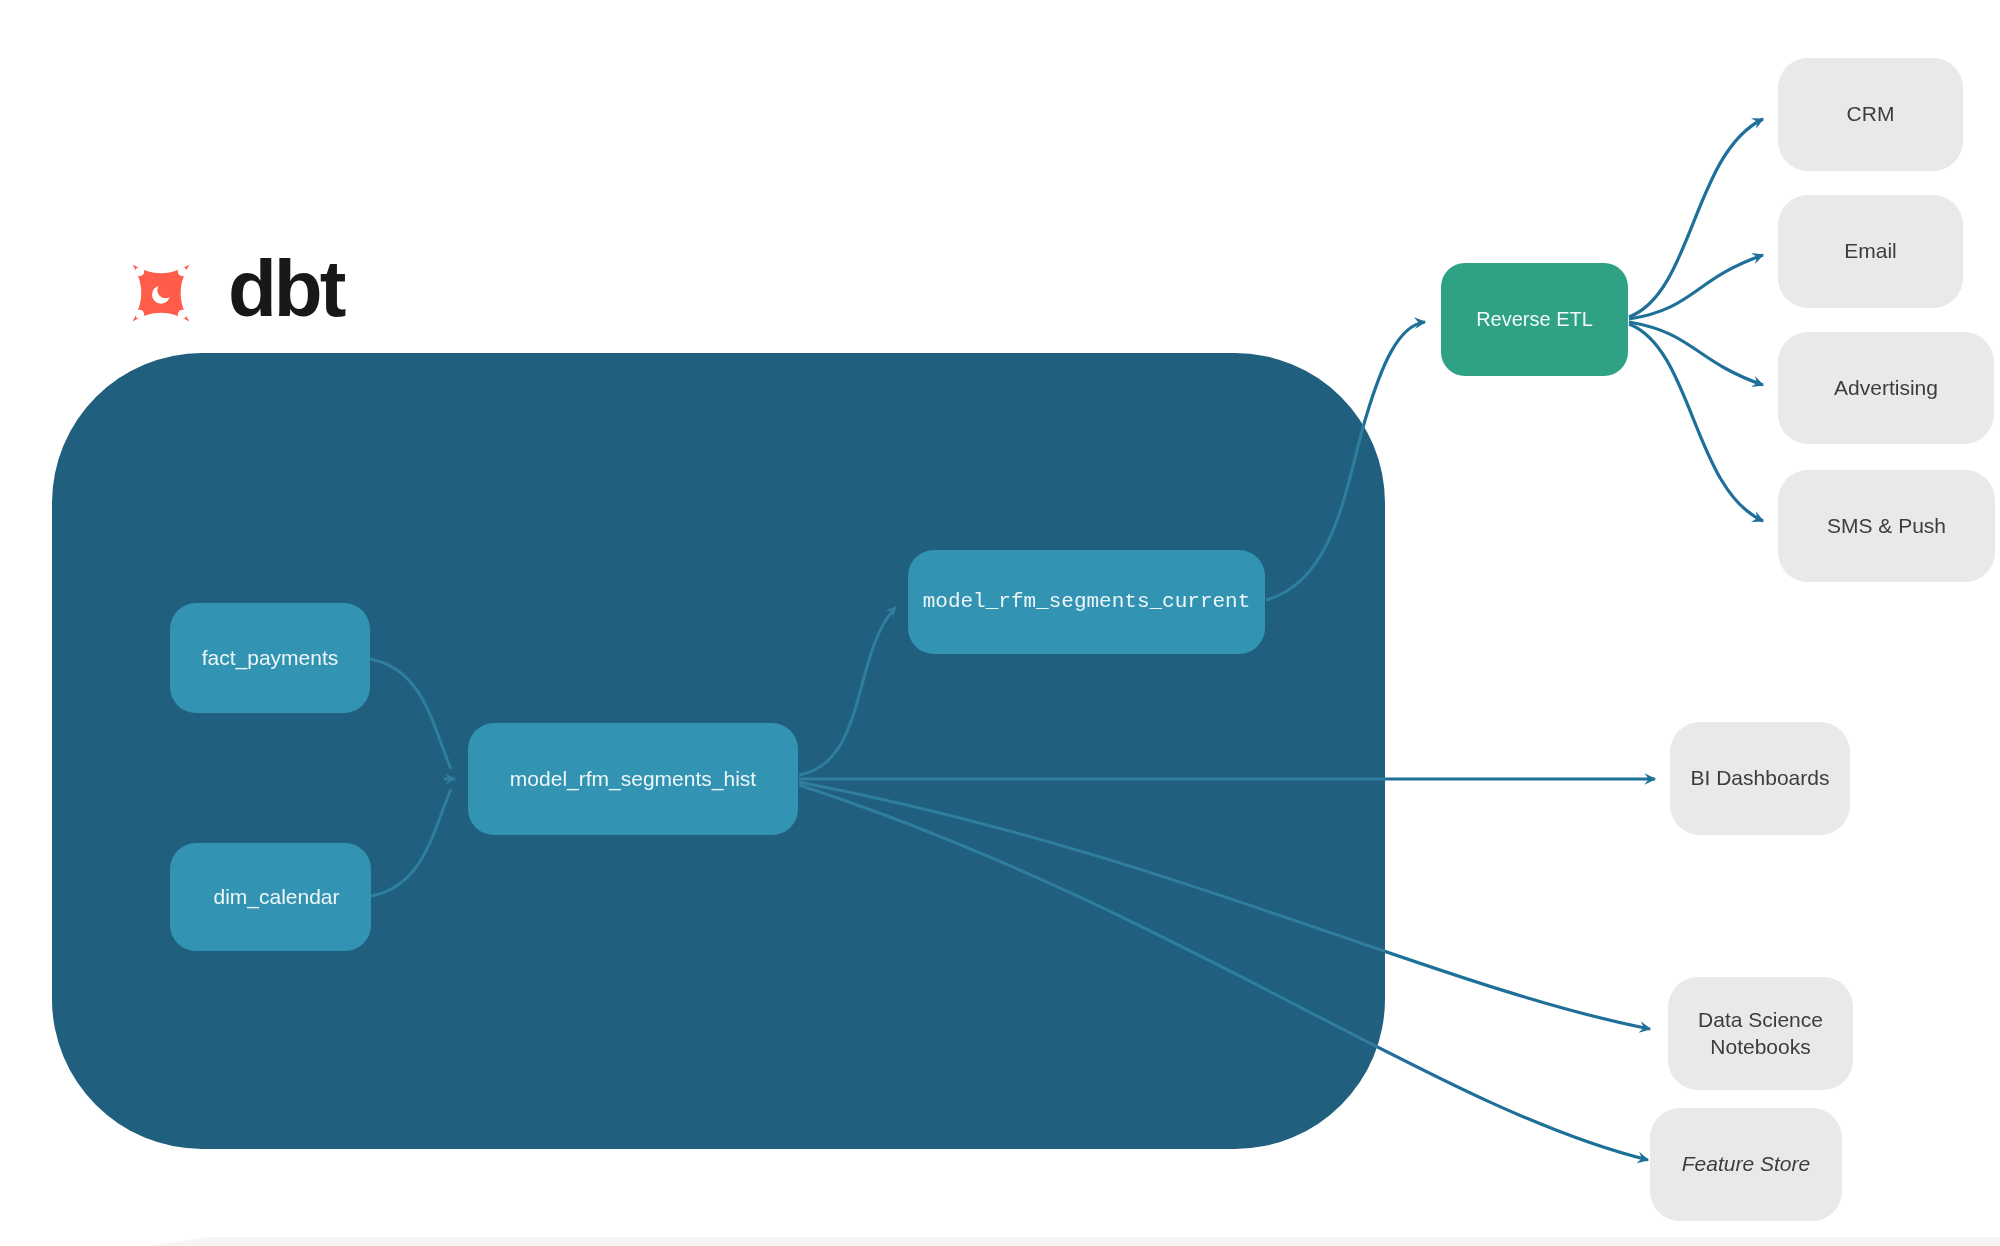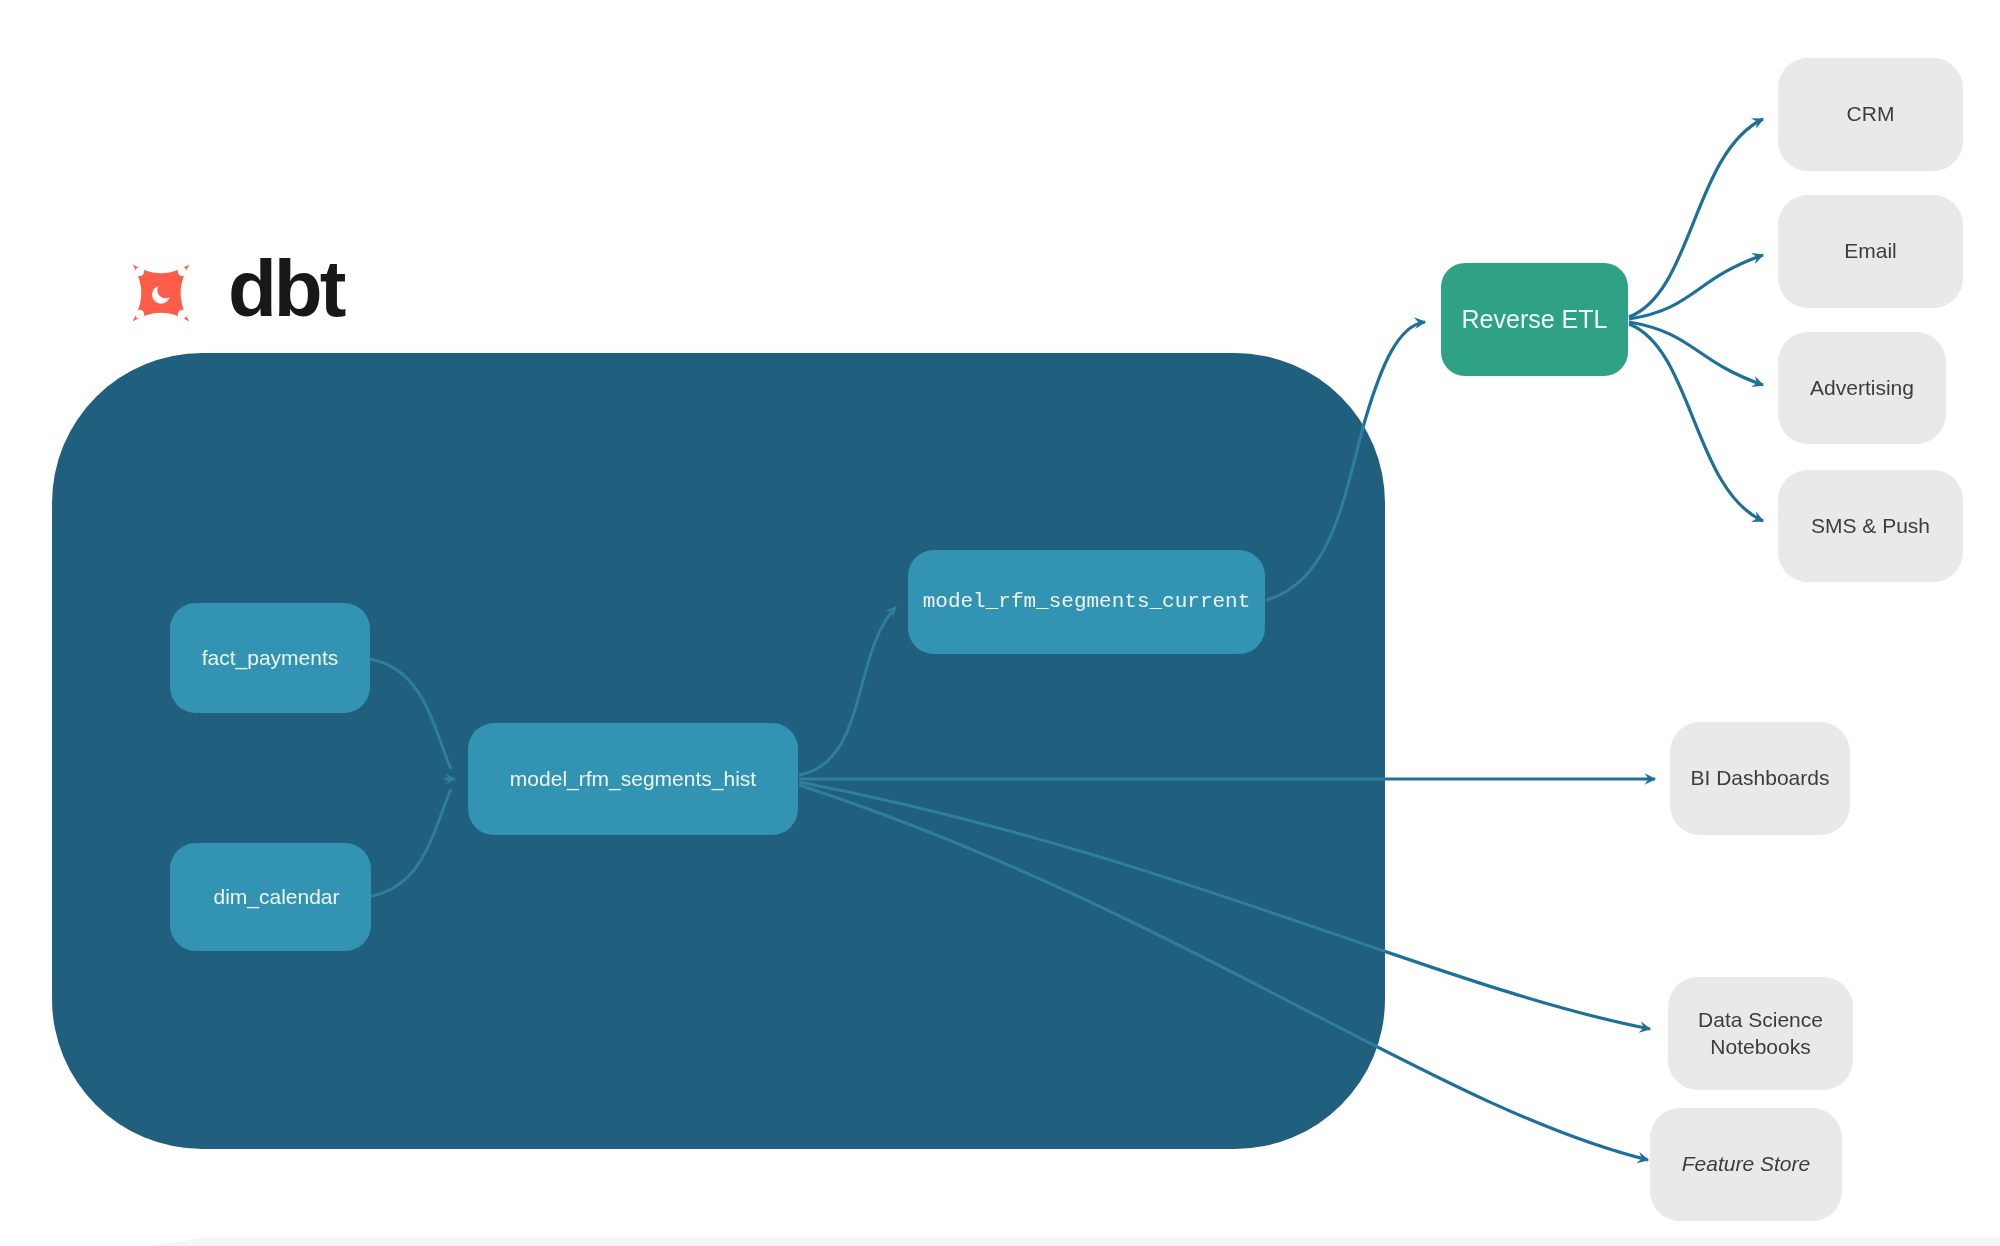--- a/index.html
+++ b/index.html
@@ -10,21 +10,21 @@
   .warehouse{position:absolute;left:52px;top:353px;width:1333px;height:796px;
     background:#205f7e;border-radius:150px;z-index:1;}
 
   
   #edges{position:absolute;left:0;top:0;z-index:2;pointer-events:none;}
 
   
   .node{position:absolute;display:flex;align-items:center;justify-content:center;
     text-align:center;z-index:3;box-sizing:border-box;line-height:1.25;}
   .node.model{background:#3294b2;color:#edf6f9;border-radius:26px;font-size:21px;}
-  .node.retl{background:#2fa185;color:#f2faf7;border-radius:24px;font-size:25px;}
+  .node.retl{background:#2fa185;color:#f2faf7;border-radius:24px;font-size:20px;}
   .node.dest{background:#e9e9e9;color:#3d3d3d;border-radius:30px;font-size:21px;padding:16px 18px;}
 
   
   .logo{position:absolute;left:120px;top:252px;display:flex;align-items:center;gap:26px;z-index:4;}
   .logo .mark{width:82px;height:82px;display:block;}
   .logo .word{font-size:80px;font-weight:bold;color:#181818;letter-spacing:-3px;line-height:1;
     transform:translateY(-4px);}
 
   
   .slide-edge{position:absolute;left:150px;right:0;bottom:0;height:9px;background:#f5f5f6;
@@ -99,23 +99,23 @@
   <div class="node model" style="left:468px;top:723px;width:330px;height:112px;">model_rfm_segments_hist</div>
 
   <div class="node model" style="left:908px;top:550px;width:357px;height:104px;font-family:Liberation Mono, monospace;">model_rfm_segments_current</div>
 
   <div class="node retl" style="left:1441px;top:263px;width:187px;height:113px;">Reverse ETL</div>
 
   <div class="node dest" style="left:1778px;top:58px;width:185px;height:113px;">CRM</div>
 
   <div class="node dest" style="left:1778px;top:195px;width:185px;height:113px;">Email</div>
 
-  <div class="node dest" style="left:1778px;top:332px;width:168px;height:112px;">Advertising</div>
+  <div class="node dest" style="left:1778px;top:332px;width:216px;height:112px;">Advertising</div>
 
-  <div class="node dest" style="left:1778px;top:470px;width:185px;height:112px;">SMS &amp; Push</div>
+  <div class="node dest" style="left:1778px;top:470px;width:217px;height:112px;">SMS &amp; Push</div>
 
   <div class="node dest" style="left:1668px;top:977px;width:185px;height:113px;">Data Science Notebooks</div>
 
   <div class="node dest" style="left:1670px;top:722px;width:180px;height:113px;">BI Dashboards</div>
 
   <div class="node dest" style="left:1650px;top:1108px;width:192px;height:113px;font-style:italic;">Feature Store</div>
 
   <div class="slide-edge"></div>
 </div>
 

